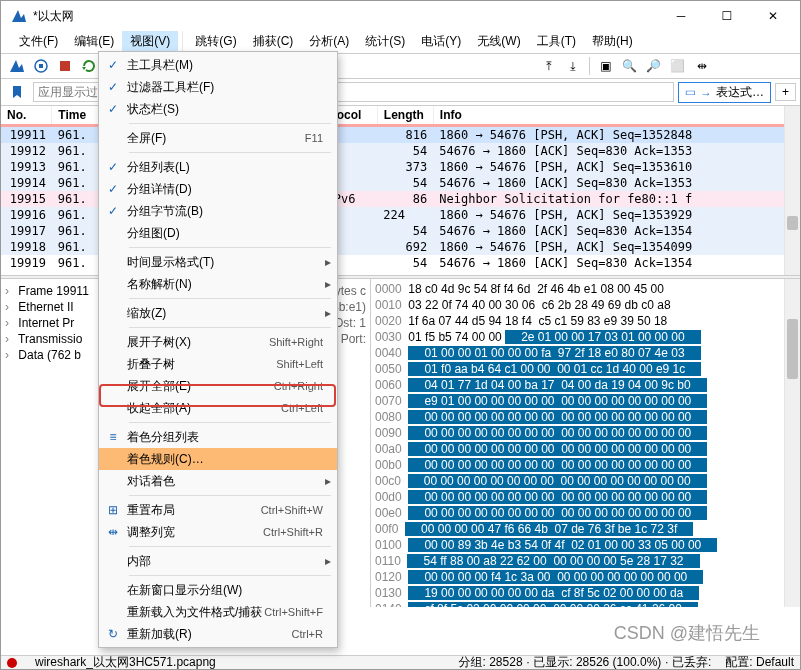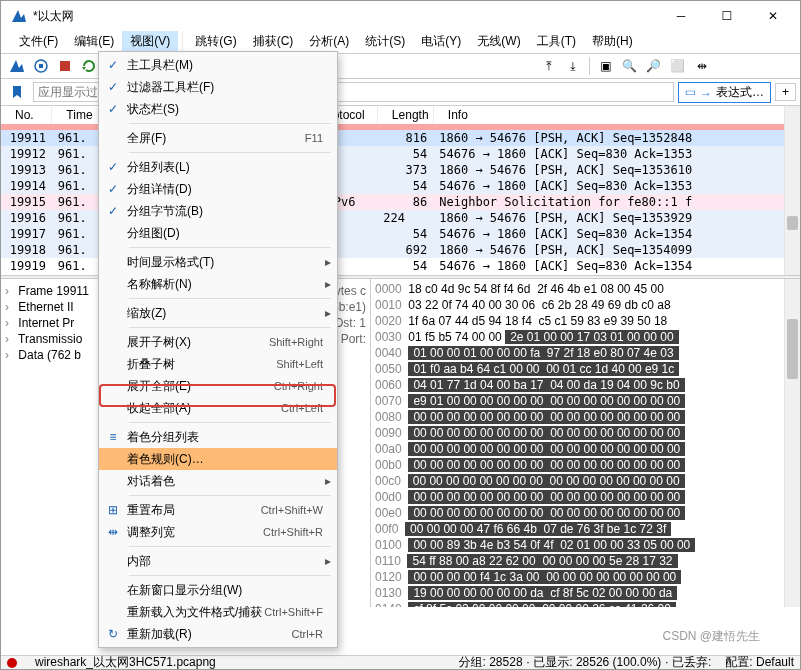--- a/index.html
+++ b/index.html
@@ -14,49 +14,49 @@
 .toolbar { height:26px; display:flex; align-items:center; padding:2px 4px; border-bottom:1px solid #ccc; border-top:1px solid #ccc; }
 .tool { width:22px; height:22px; margin:0 1px; display:inline-flex; align-items:center; justify-content:center; }
 .tool.disabled { opacity:0.4; }
 .menusep { width:1px; height:22px; background:#e8e8e8; margin:0 4px; }
 .vsep { width:1px; height:18px; background:#ccc; margin:0 4px; }
 .filterbar { height:26px; display:flex; align-items:center; padding:2px 4px; gap:4px; }
 .filterbar input { flex:1; border:1px solid #ccc; height:20px; padding:0 4px; }
 .expr { border:1px solid #2a7ee6; background:#fff; padding:1px 6px; display:flex; align-items:center; gap:4px; }
 .packets { border-top:1px solid #ccc; height:170px; overflow:hidden; position:relative; }
 table { border-collapse:collapse; width:100%; table-layout:fixed; }
-th { background:#fff; font-weight:normal; text-align:left; padding:2px 14px; border-right:1px solid #eee; border-bottom:6px solid #fca5a5; white-space:nowrap; overflow:hidden; }
+th { background:#fff; font-weight:bold; text-align:left; padding:2px 6px; border-right:1px solid #eee; border-bottom:3px solid #fca5a5; white-space:nowrap; overflow:hidden; }
 td { padding:1px 6px; white-space:nowrap; overflow:hidden; font-family:Consolas,monospace; }
 tr.sel { background:#d0e4fe; }
 tr.pink { background:#fde7f1; }
 tr.lblue { background:#e8f0fb; }
 .midsplit { height:4px; background:#f0f0f0; border-top:1px solid #ccc; border-bottom:1px solid #ccc; }
 .bottom { display:flex; height:328px; }
 .tree { width:370px; border-right:1px solid #ccc; padding:4px; overflow:hidden; font-family:Consolas,monospace; }
 .tree div { white-space:nowrap; padding:1px 0; }
 .tree .chev { display:inline-block; width:10px; color:#888; }
 .hex { flex:1; overflow:hidden; padding:2px 4px; font-family:Consolas,monospace; font-size:11px; line-height:16px; position:relative; background:#fff; }
 .hexline { white-space:pre; position:relative; }
 .hexoff { color:#888; }
-.hexhl { background:#404040; color:#fff; padding:0 5px; }
+.hexhl { background:#0369a1; color:#fff; padding:0 16px; }
 .status { position:absolute; bottom:0; left:0; right:0; height:14px; border-top:1px solid #ccc; display:flex; align-items:center; padding:0 6px; font-size:11px; gap:14px; background:#f4f4f4; }
 .status .dot { width:10px; height:10px; border-radius:50%; background:#c00; margin-right:4px; }
 .status .spacer { flex:1; }
 .scrolly { position:absolute; right:0; top:0; bottom:0; width:16px; background:#f0f0f0; border-left:1px solid #e4e4e4; }
 .scrolly .thumb { position:absolute; left:2px; right:2px; background:#c0c0c0; border-radius:2px; }
 .dropdown { position:absolute; left:97px; top:50px; width:240px; background:#f9f9f9; border:1px solid #bcbcbc; box-shadow:2px 4px 8px rgba(0,0,0,0.25); z-index:10; padding:2px 0; }
 .dd-row { display:flex; align-items:center; height:22px; cursor:default; }
 .dd-row.hl { background:#fdba74; }
 .dd-ic { width:28px; text-align:center; color:#1c64b4; font-size:12px; }
 .dd-lab { flex:1; padding-right:8px; white-space:nowrap; overflow:hidden; }
 .dd-acc { color:#555; padding-right:14px; font-size:11px; }
 .dd-sub { position:absolute; right:6px; color:#555; }
 .dd-sep { height:1px; background:#ddd; margin:3px 6px 3px 30px; }
 .redbox { position:absolute; border:2px solid #d8403a; border-radius:4px; left:98px; top:383px; width:237px; height:23px; pointer-events:none; z-index:20; }
-.watermark { position:absolute; right:40px; bottom:24px; color:rgba(120,120,120,0.75); font-size:12px; z-index:5; pointer-events:none; }
+.watermark { position:absolute; right:40px; bottom:24px; color:rgba(120,120,120,0.75); font-size:18px; z-index:5; pointer-events:none; }
 </style>
 </head>
 <body>
 
 <div class="titlebar">
   <svg class="logo" viewBox="0 0 16 16">
       <path d="M1 14 L7 2 L10 10 L13 6 L15 14 Z"></path>
     </svg>
   <span class="title">*以太网</span>
   <div class="winbtn">─</div>

